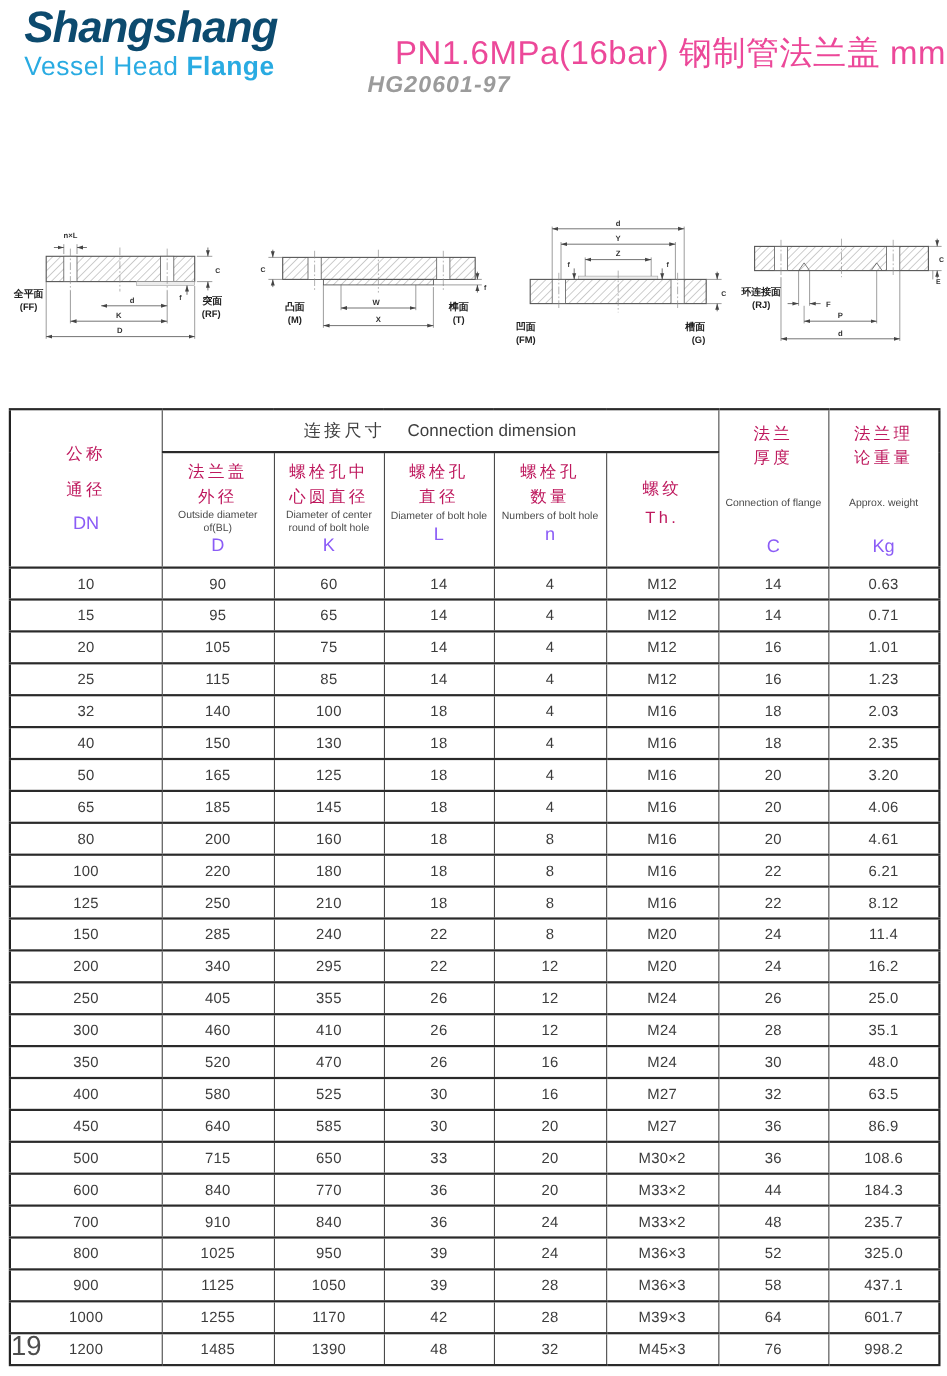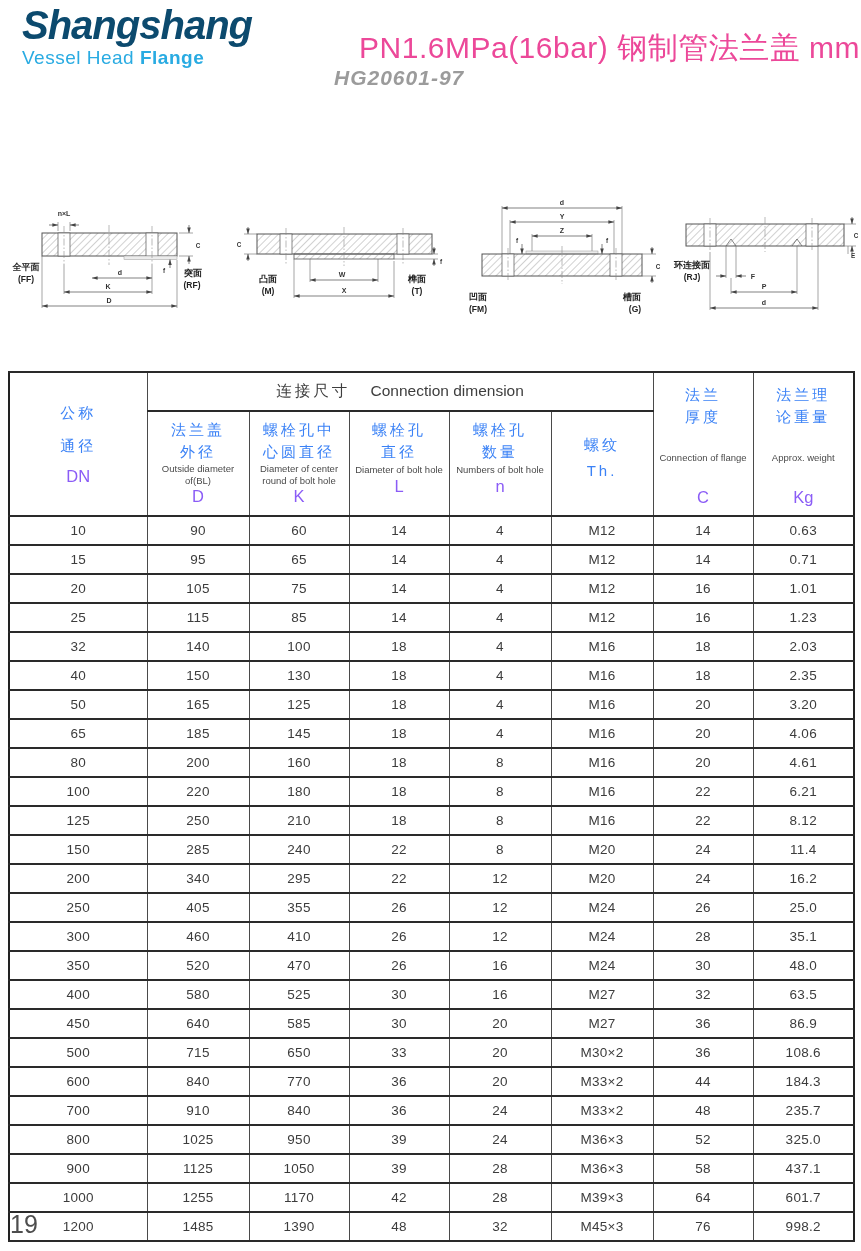--- a/index.html
+++ b/index.html
@@ -3,21 +3,21 @@
 <meta charset="utf-8">
 <style>
   html,body{margin:0;padding:0;background:#fff;}
   .page{position:relative;width:861px;height:1251px;background:#ffffff;
         font-family:"Liberation Sans",sans-serif;overflow:hidden;}
 
   
   .logo{position:absolute;left:22px;top:4px;}
   .logo-name{font-size:40px;font-weight:bold;font-style:italic;color:#0c4a6e;
              letter-spacing:-1px;line-height:1.05;}
-  .logo-tag{font-size:19px;color:#29abe2;letter-spacing:.5px;margin-top:1px;}
+  .logo-tag{font-size:24px;color:#29abe2;letter-spacing:.5px;margin-top:1px;}
   .logo-tag .bold{font-weight:bold;}
 
   
   .title-main{position:absolute;top:28px;right:1px;font-size:30px;color:#ec4899;
               white-space:nowrap;letter-spacing:.5px;}
   .title-std{position:absolute;top:66px;left:334px;font-size:21px;font-weight:bold;
              font-style:italic;color:#9b9b9b;letter-spacing:1px;}
   .title-sub{position:absolute;top:69px;right:3px;font-size:19px;color:#4c4c4c;}
 
   
@@ -40,21 +40,21 @@
   .spec-table thead tr:nth-child(2){height:104px;}
   .spec-table tbody tr{height:29px;}
   .spec-table tbody td{font-size:13.5px;letter-spacing:.3px;color:#3c3c3c;}
   .gh{font-size:15.5px;color:#2f2f2f;}
   .gh .zhpart{letter-spacing:3px;margin-right:16px;}
   .vcell{display:flex;flex-direction:column;align-items:center;box-sizing:border-box;}
   .full .vcell{height:142px;justify-content:space-between;padding:11px 0 8px;}
   .full.center .vcell{justify-content:center;gap:11px;padding:12px;}
   .sub .vcell{height:102px;justify-content:space-between;padding:7px 0 18px;}
   .sub.center .vcell{justify-content:center;gap:5px;}
-  .hz{font-size:15px;letter-spacing:3px;color:#3b82f6;line-height:1.45;}
+  .hz{font-size:15px;letter-spacing:3px;color:#be185d;line-height:1.45;}
   .he{font-size:9.5px;line-height:1.25;color:#4a4a4a;letter-spacing:0;max-width:92px;}
   .hs{font-size:16.5px;color:#8b5cf6;}
 
   .pageno{position:absolute;left:10px;top:1210px;font-size:25px;color:#4d4d4d;}
 </style>
 </head>
 <body>
 
 <div class="page">
 

